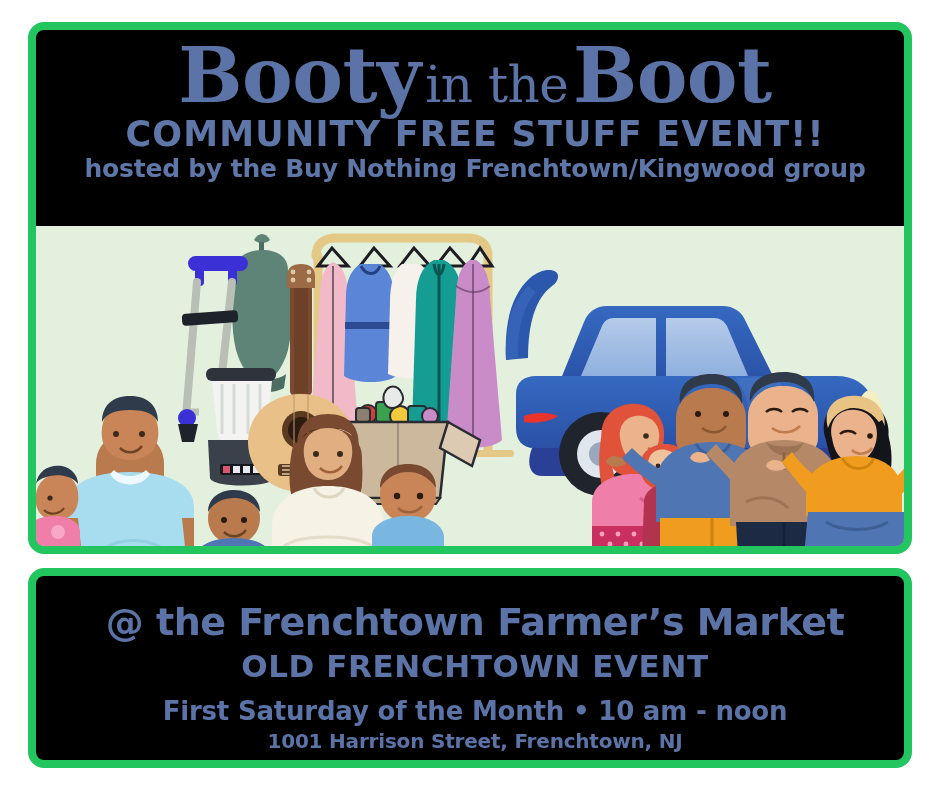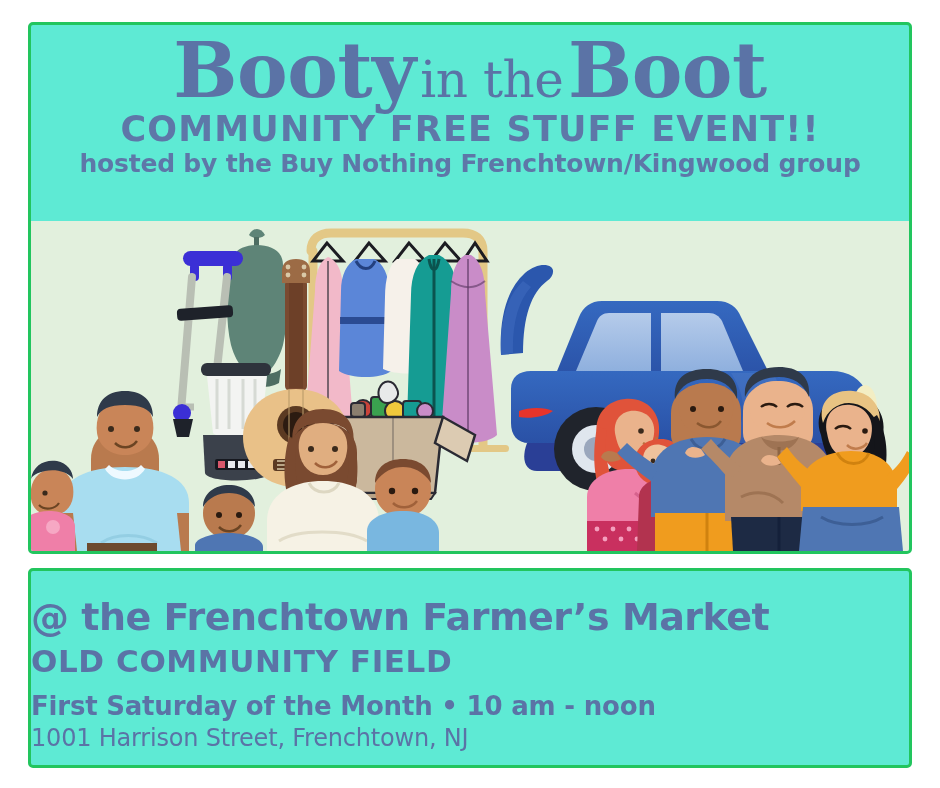--- a/index.html
+++ b/index.html
@@ -19,23 +19,23 @@
     position: relative;
     width: 940px;
     height: 788px;
     background: #ffffff;
     box-sizing: border-box;
   }
 
   
   .panel {
     position: absolute;
-    background: #5eead4;
-    border: 3px solid #22c55e;
-    border-radius: 5px;
+    background: #000000;
+    border: 8px solid #22c55e;
+    border-radius: 16px;
     box-sizing: border-box;
   }
   .panel-top {
     left: 28px;
     top: 22px;
     width: 884px;
     height: 532px;
     overflow: hidden;
   }
   .panel-bottom {
@@ -87,20 +87,21 @@
     color: #5e77a8;
     white-space: nowrap;
   }
 
   
   .footer-block {
     position: absolute;
     left: 0;
     top: 24px;
     width: 878px;
+    text-align: center;
     color: #5b73a6;
     font-family: "DejaVu Sans", "Liberation Sans", sans-serif;
   }
   .venue {
     font-size: 38px;
     font-weight: 700;
     letter-spacing: -0.5px;
     white-space: nowrap;
   }
   .field {
@@ -112,22 +113,22 @@
   }
   .when {
     margin-top: 12px;
     font-size: 26px;
     font-weight: 700;
     letter-spacing: -0.2px;
     white-space: nowrap;
   }
   .address {
     margin-top: 3px;
-    font-size: 24px;
-    font-weight: 400;
+    font-size: 20px;
+    font-weight: 700;
     letter-spacing: -0.2px;
     white-space: nowrap;
   }
 
   
   .art {
     position: absolute;
     left: 0;
     top: 196px;
     width: 878px;
@@ -448,19 +449,19 @@
 
         </g>
       </svg>
     </div>
 
   </div>
 
   <div class="panel panel-bottom">
     <div class="footer-block">
       <div class="venue">@ the Frenchtown Farmer’s Market</div>
-      <div class="field">OLD COMMUNITY FIELD</div>
+      <div class="field">OLD FRENCHTOWN EVENT</div>
       <div class="when">First Saturday of the Month • 10 am - noon</div>
       <div class="address">1001 Harrison Street, Frenchtown, NJ</div>
     </div>
   </div>
 
 </div>
 
 </body></html>

